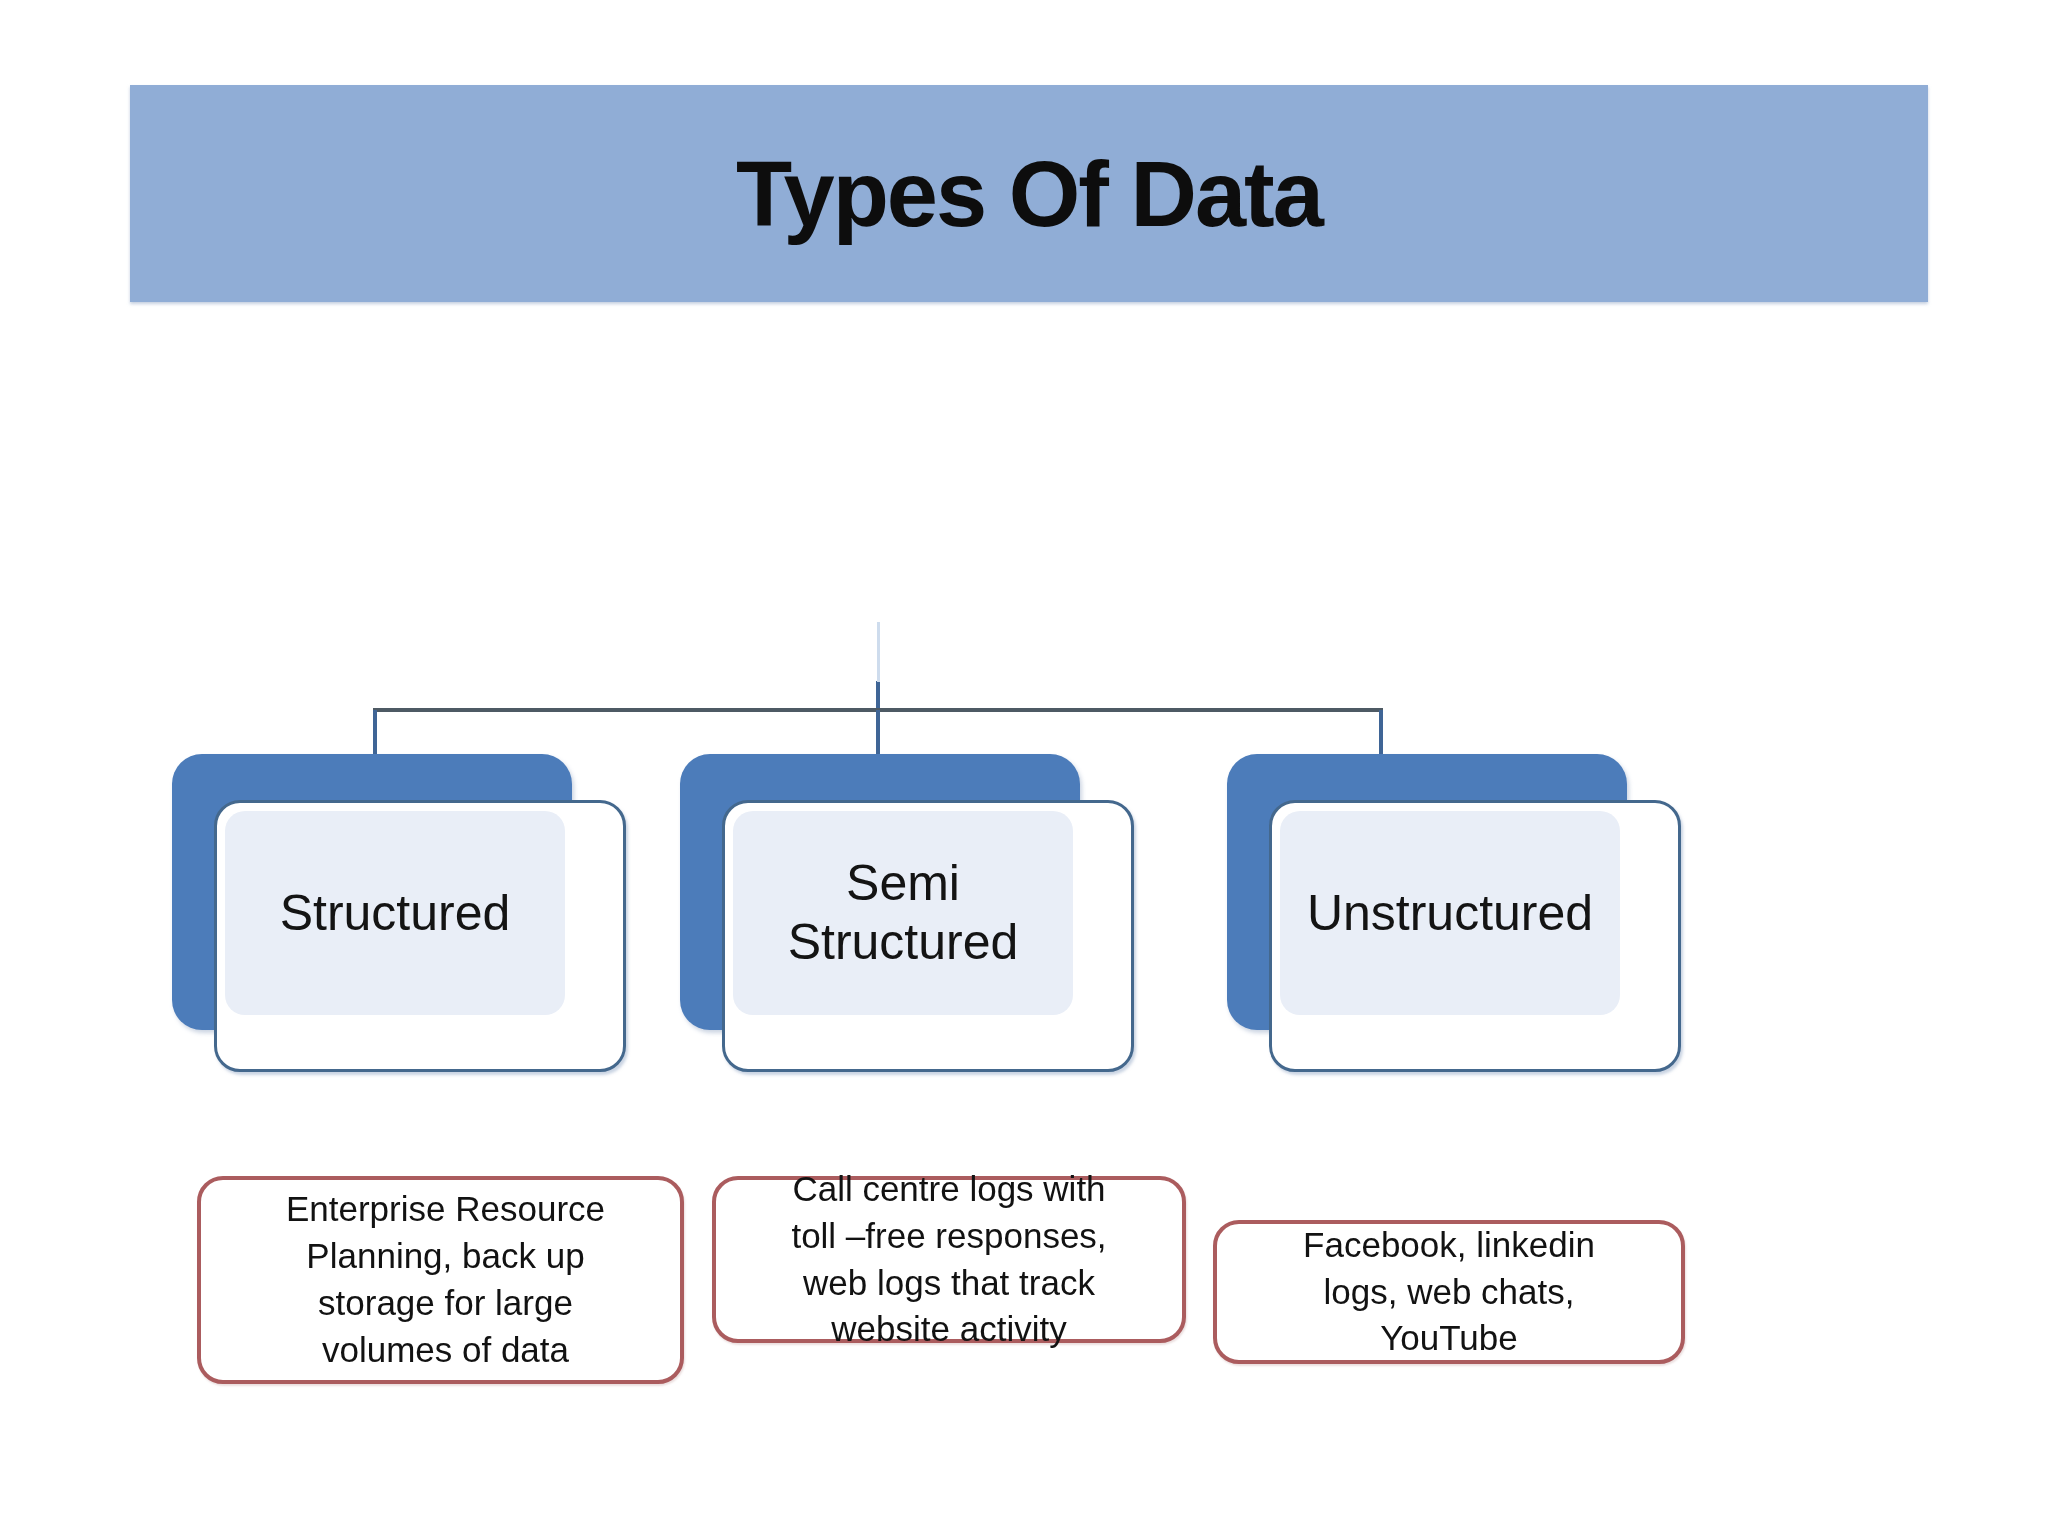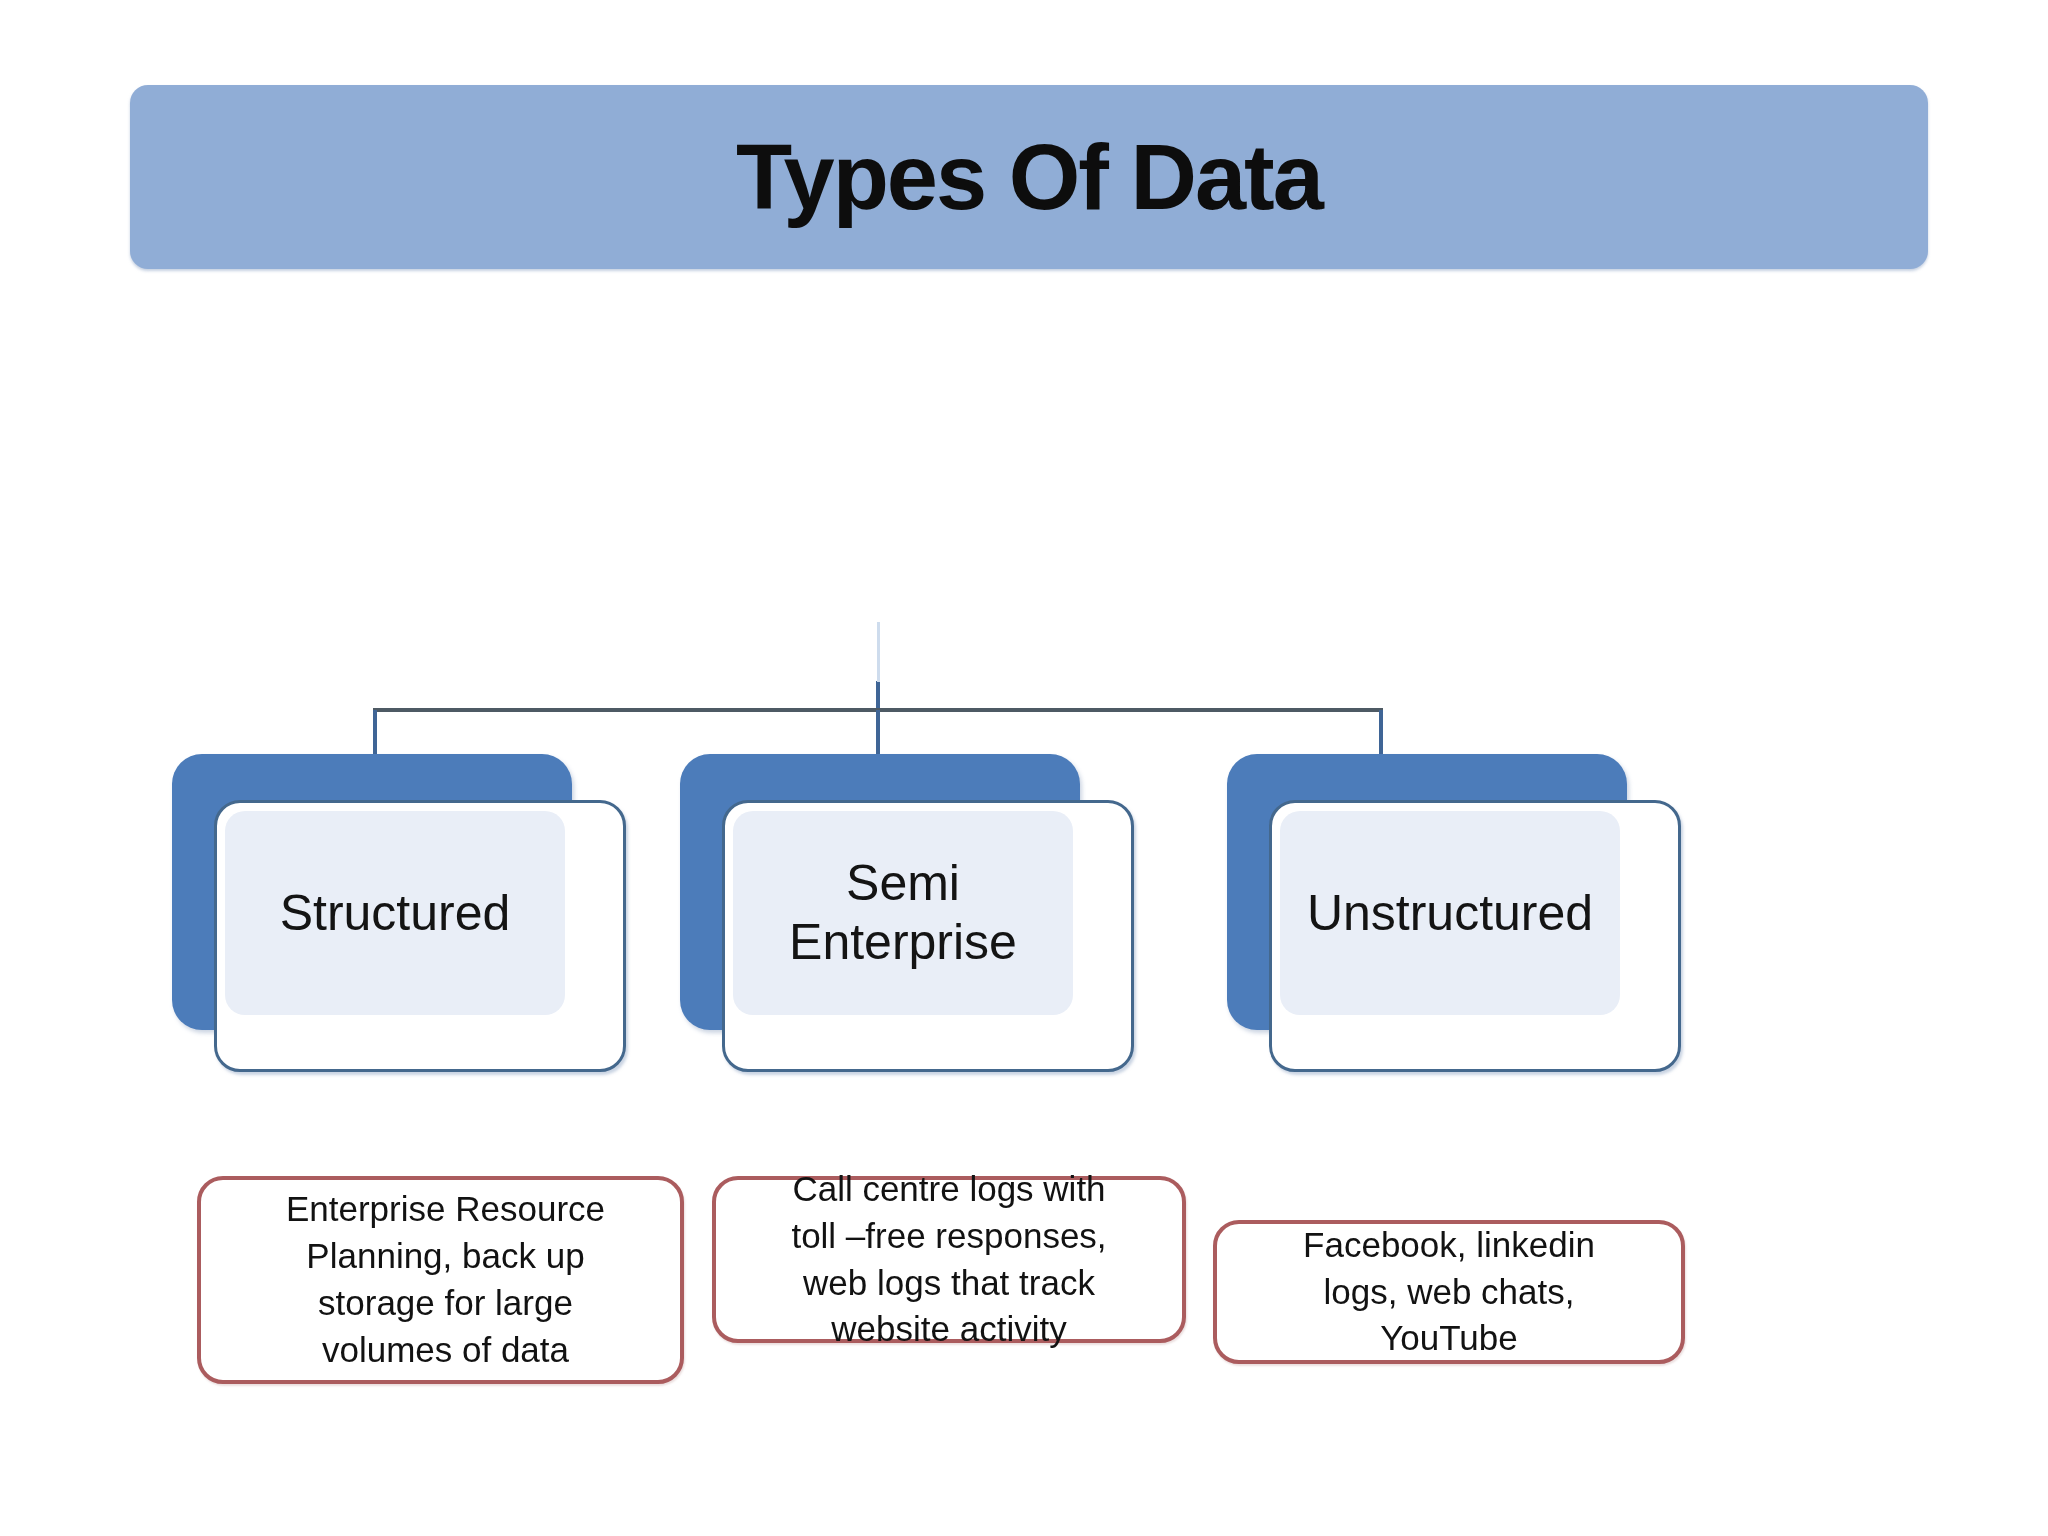--- a/index.html
+++ b/index.html
@@ -1,25 +1,24 @@
 <!DOCTYPE html>
 <html style="--banner_bg: #90ADD6; --node_back_fill: #4C7CBA; --node_border: #44688D; --node_inner_fill: #E9EEF7; --connector_vertical: #3F6596; --connector_horizontal: #4E5A64; --desc_border: #AB5C5E;"><head>
 <meta charset="utf-8">
 <style>
   html,body{margin:0;padding:0;background:#ffffff;}
   body{font-family:"Liberation Sans", sans-serif;}
   .canvas{position:relative;width:2048px;height:1536px;background:#ffffff;overflow:hidden;}
 
   
   .banner{
-    position:absolute;left:130px;top:85px;width:1798px;height:184px;
+    position:absolute;left:130px;top:85px;width:1798px;height:217px;
     background:var(--banner_bg,#90ADD6);
     display:flex;align-items:center;justify-content:center;
     box-shadow:0 2px 3px rgba(150,170,200,.55);
-    border-radius:18px;
   }
   .title{
     margin:0;font-size:92px;font-weight:bold;color:#0d0d0d;
     letter-spacing:-2px;line-height:1;
   }
 
   
   .node{position:absolute;width:460px;height:330px;z-index:2;}
   .node .back{
     position:absolute;left:0;top:0;width:400px;height:276px;
@@ -91,21 +90,21 @@
         <span class="label">Structured</span>
       </div>
     </div>
   </div>
 
   <div class="node node-semi">
     <div class="back"></div>
     <div class="front">
       <div class="inner">
         <span class="label">Semi
-Enterprise</span>
+Structured</span>
       </div>
     </div>
   </div>
 
   <div class="node node-unstructured">
     <div class="back"></div>
     <div class="front">
       <div class="inner">
         <span class="label">Unstructured</span>
       </div>

